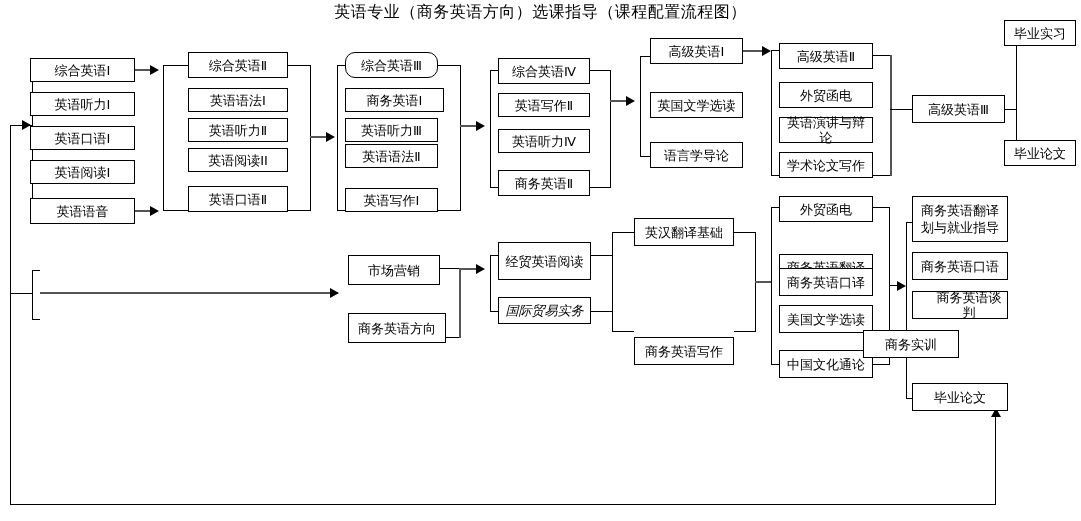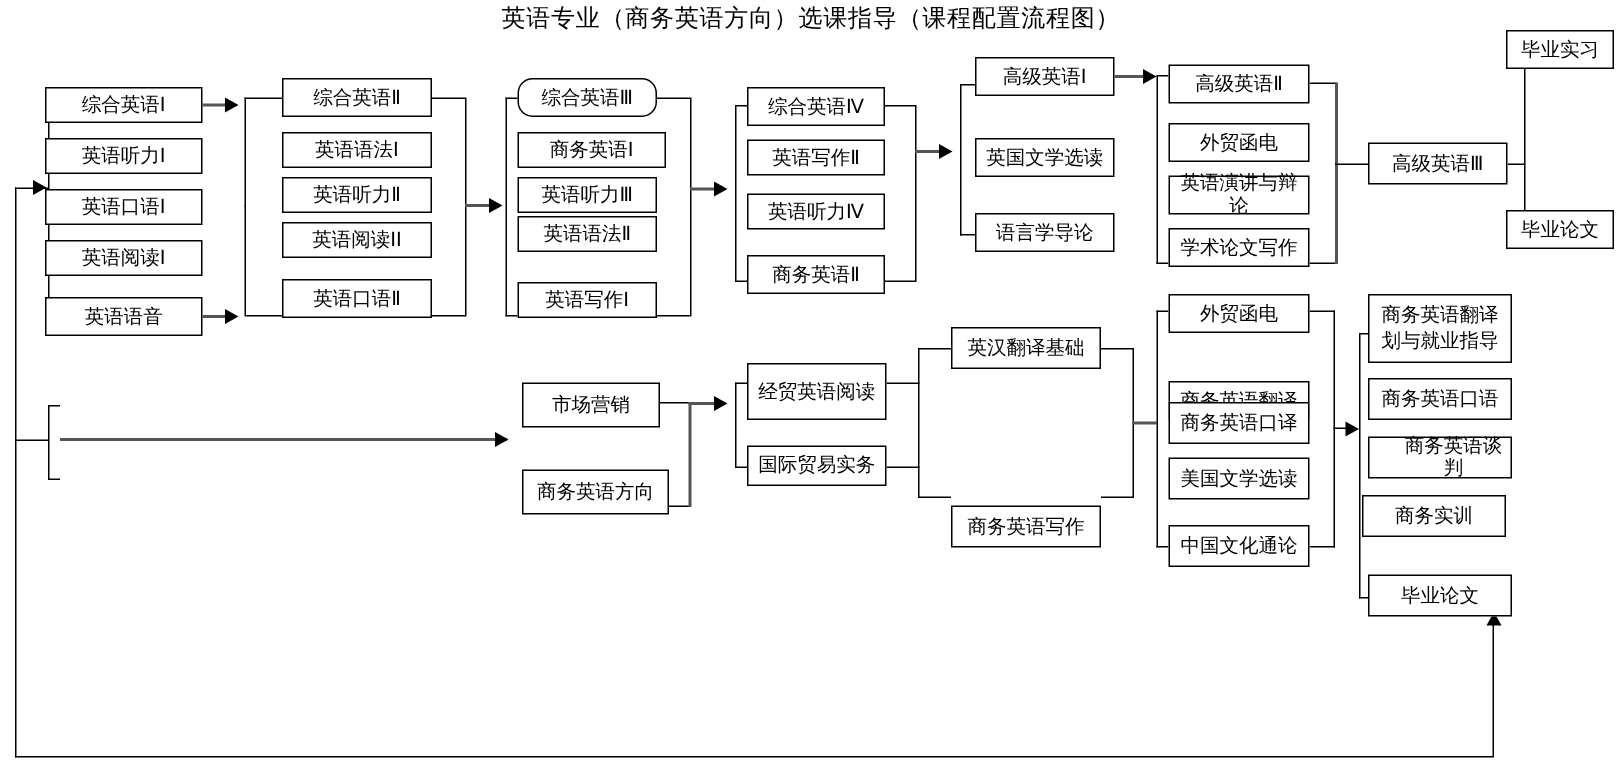--- a/index.html
+++ b/index.html
@@ -186,21 +186,21 @@
   <div class="ln hl" style="left:446px;top:337px;width:14px;"></div>
   <div class="ln vl thick" style="left:459px;top:268px;height:70px;"></div>
   <div class="ln hl thick" style="left:459px;top:268px;width:22px;"></div>
   <div class="arrow" style="left:476px;top:264px;"></div>
 
   <div class="ln vl" style="left:490px;top:255px;height:57px;"></div>
   <div class="ln hl" style="left:490px;top:255px;width:8px;"></div>
   <div class="ln hl" style="left:490px;top:311px;width:8px;"></div>
 
   <div class="node" style="left:498px;top:242px;width:93px;height:38px;">经贸英语阅读</div>
-  <div class="node" style="left:498px;top:297px;width:93px;height:27px;">国际贸易实务</div>
+  <div class="node" style="left:498px;top:297px;width:93px;height:27px;font-style:italic;">国际贸易实务</div>
 
   <div class="ln hl" style="left:591px;top:255px;width:22px;"></div>
   <div class="ln hl" style="left:591px;top:311px;width:22px;"></div>
   <div class="ln vl" style="left:612px;top:232px;height:100px;"></div>
   <div class="ln hl" style="left:612px;top:232px;width:22px;"></div>
   <div class="ln hl" style="left:612px;top:331px;width:22px;"></div>
 
   <div class="node" style="left:634px;top:218px;width:100px;height:28px;">英汉翻译基础</div>
   <div class="node" style="left:634px;top:317px;width:100px;height:28px;margin-top:20px;">商务英语写作</div>
 
@@ -228,16 +228,16 @@
   <div class="ln vl" style="left:906px;top:222px;height:177px;"></div>
   <div class="ln hl" style="left:906px;top:222px;width:8px;"></div>
   <div class="ln hl" style="left:906px;top:398px;width:8px;"></div>
 
   <div class="node multiline" style="left:912px;top:196px;width:96px;height:46px;flex-direction:column;">
     <span>商务英语翻译</span>
     <span>划与就业指导</span>
   </div>
   <div class="node" style="left:912px;top:252px;width:96px;height:28px;">商务英语口语</div>
   <div class="node" style="left:912px;top:291px;width:96px;height:28px;padding-left:20px;">商务英语谈判</div>
-  <div class="node" style="left:908px;top:330px;width:96px;height:28px;">商务实训</div>
+  <div class="node" style="left:863px;top:330px;width:96px;height:28px;">商务实训</div>
   <div class="node" style="left:912px;top:383px;width:96px;height:28px;">毕业论文</div>
 
 </div>
 
 </body></html>

